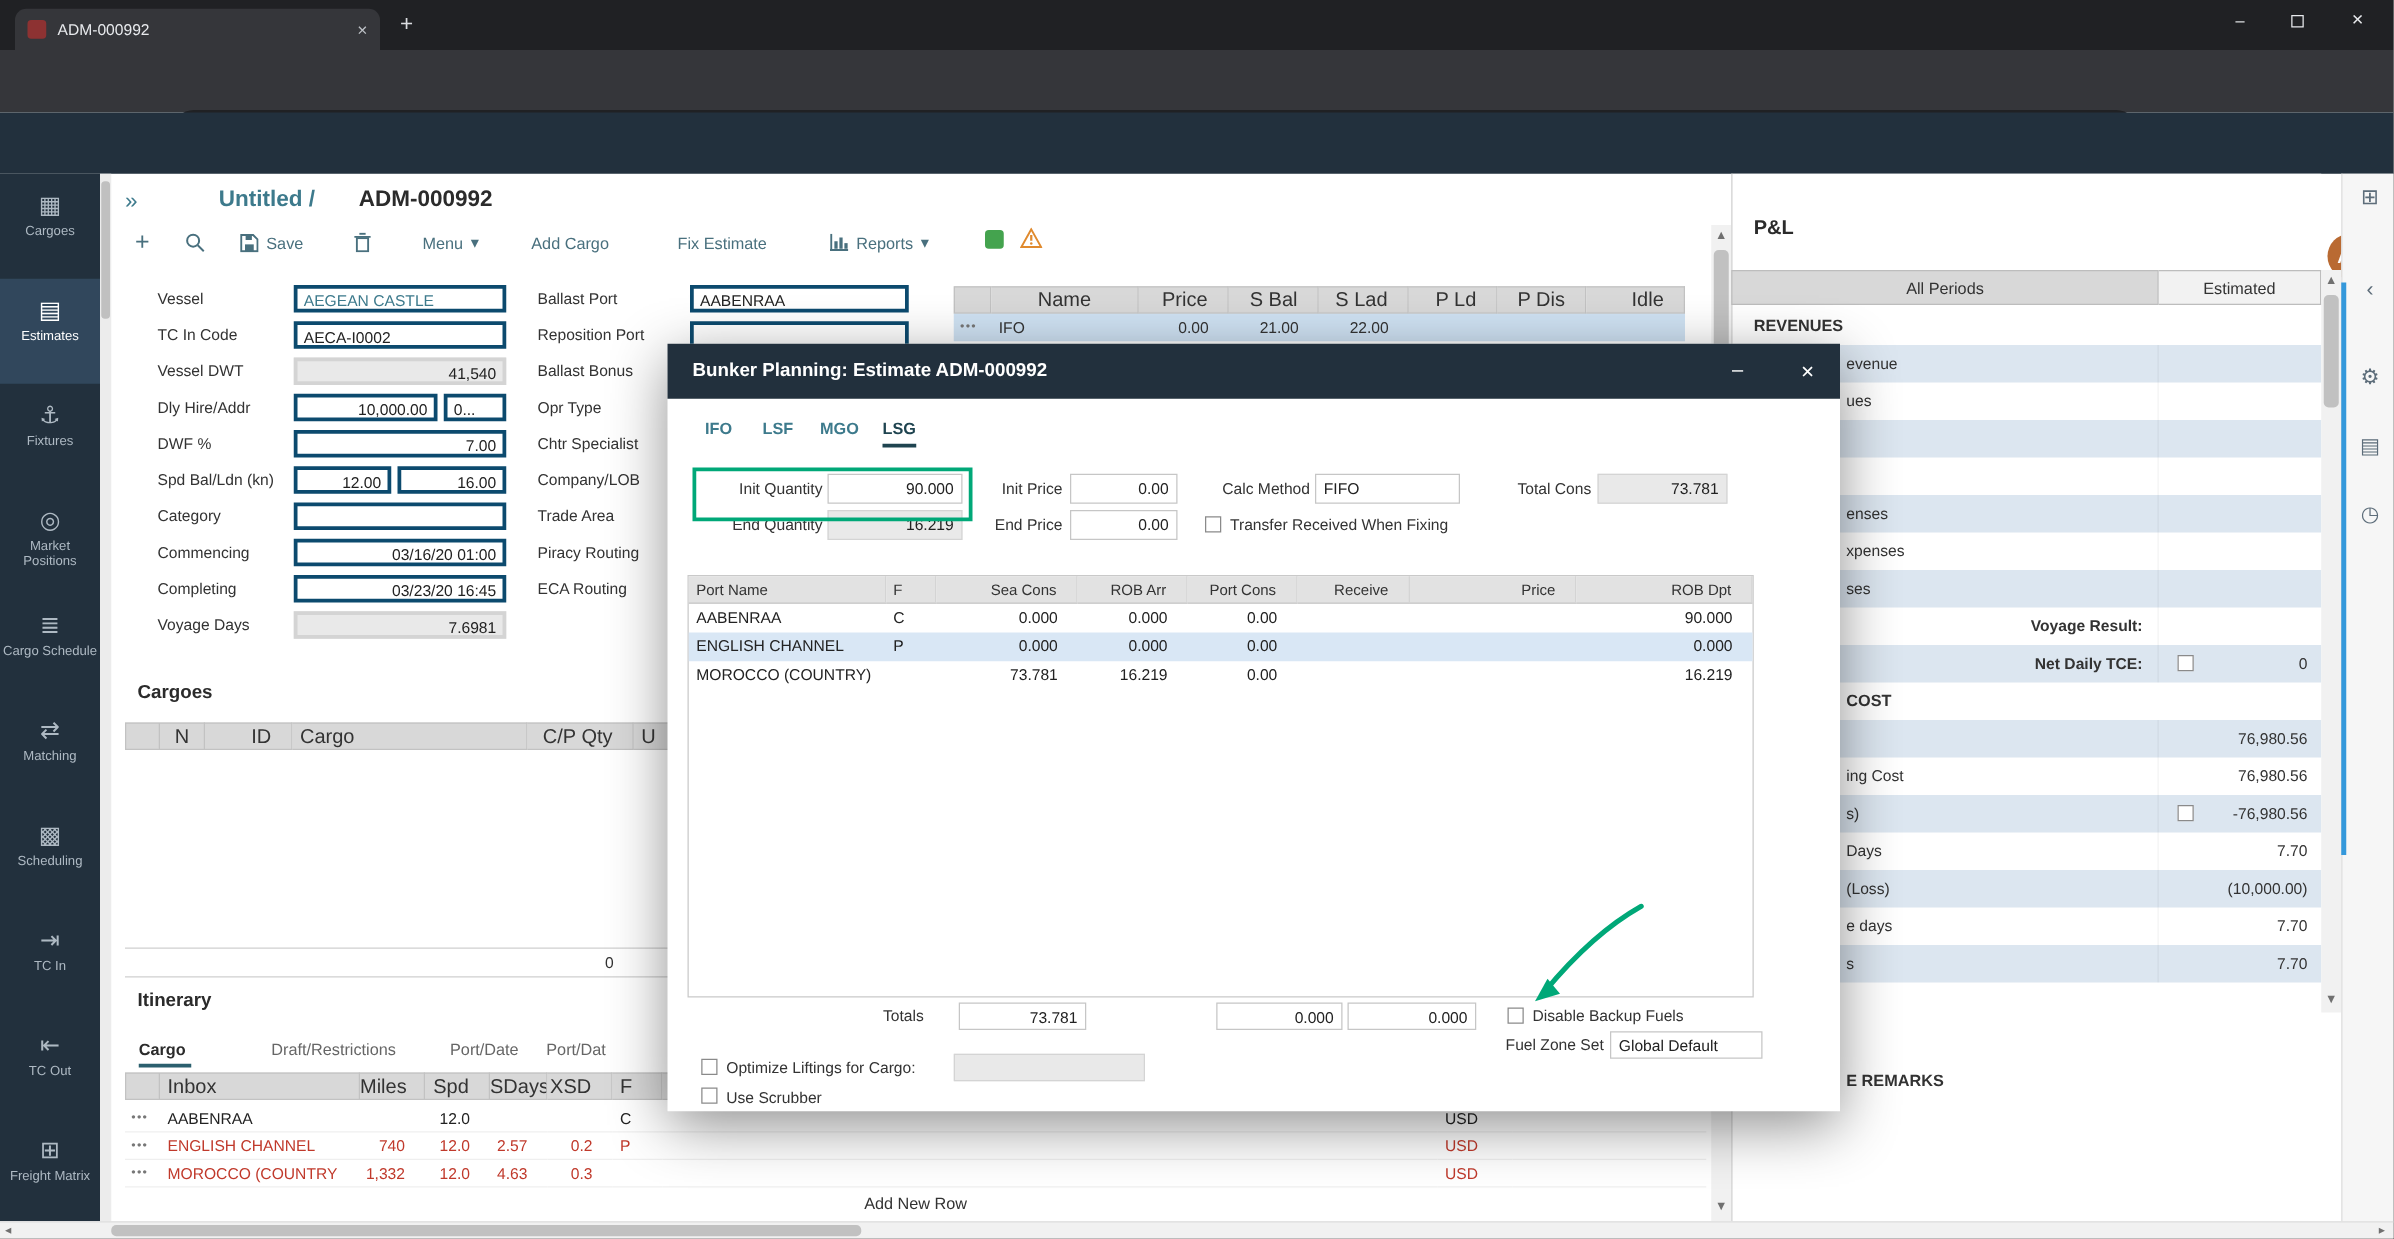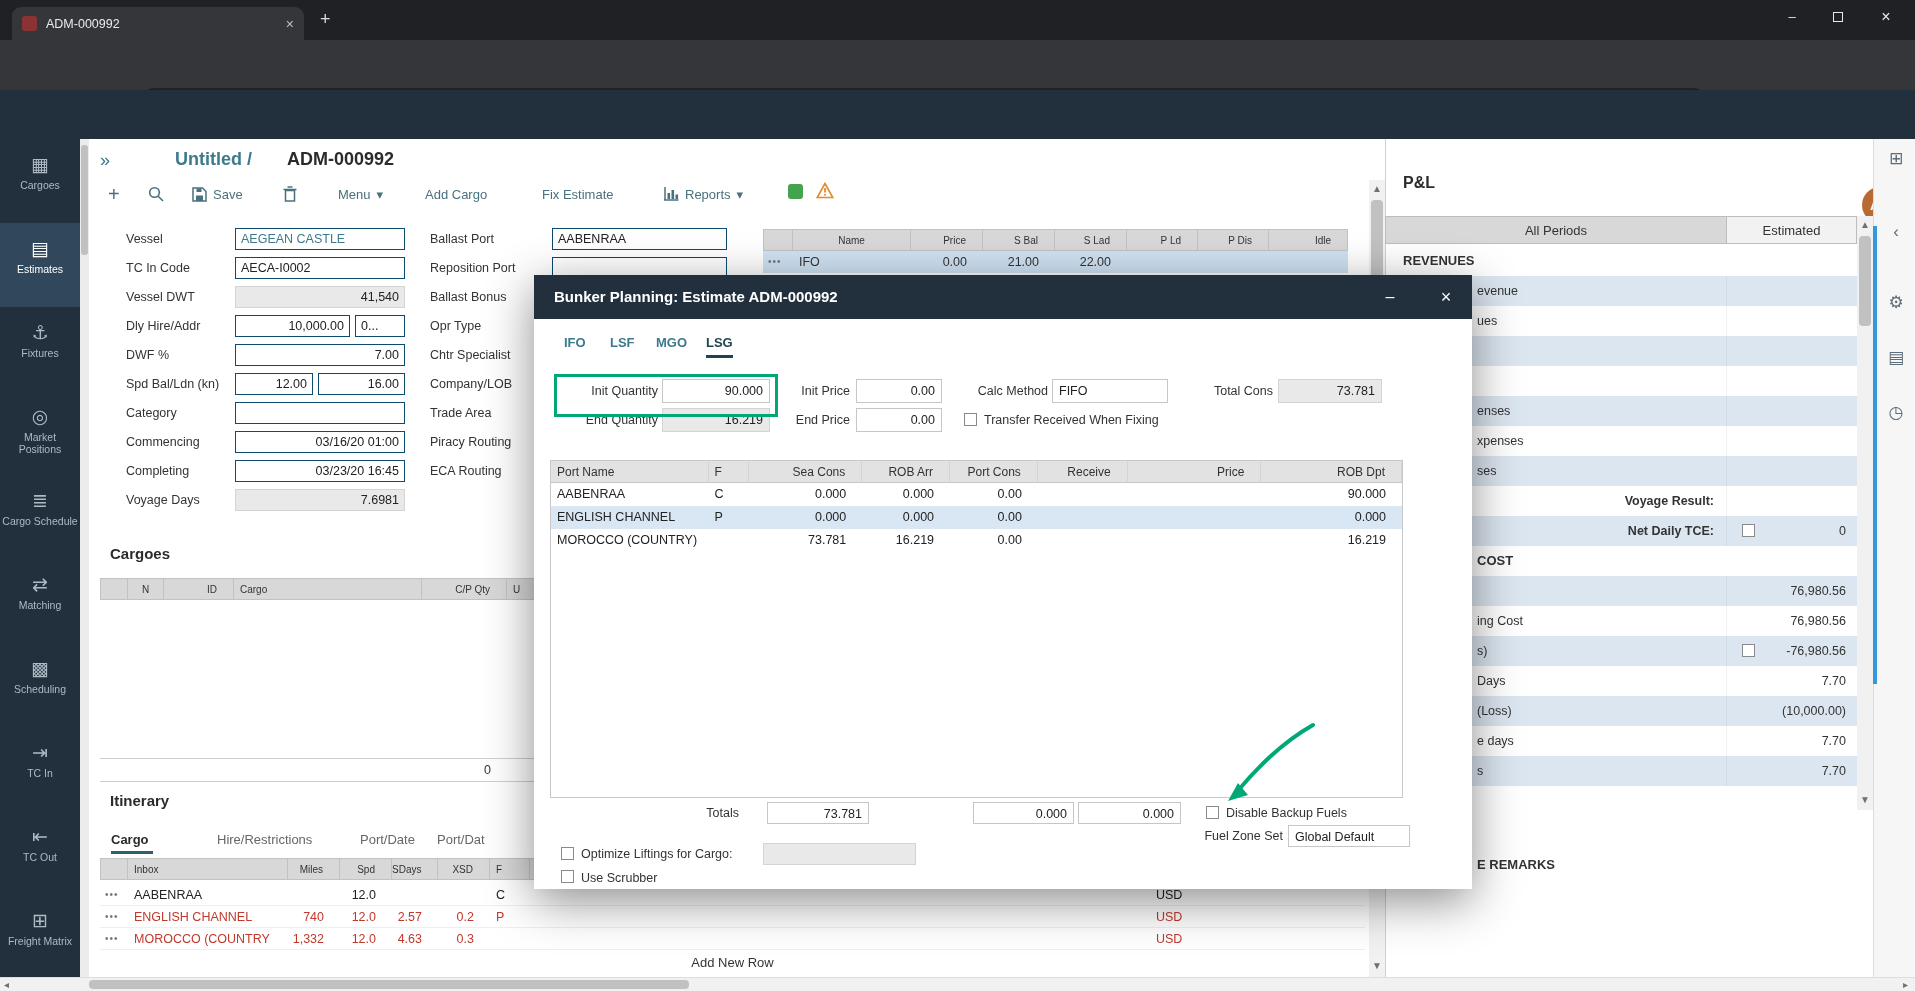--- a/index.html
+++ b/index.html
@@ -36,27 +36,27 @@
   .sb-item{width:80px;height:84px;color:#aeb9c3;text-align:center;box-sizing:border-box;padding-top:16px;cursor:pointer;}
   .sb-item.active{background:#31475c;color:#fff;}
   .sb-icon{font-size:19px;line-height:20px;}
   .sb-label{font-size:10.5px;line-height:12px;margin-top:4px;padding:0 2px;}
   .lscroll{position:absolute;left:80px;top:139px;width:9px;height:838px;background:#ececec;}
   .lthumb{position:absolute;left:81px;top:145px;width:7px;height:110px;background:#c0c0c0;border-radius:3px;}
   
   .bcrumb{position:absolute;top:149px;font-size:18px;font-weight:bold;white-space:nowrap;}
   .tbtn{position:absolute;top:182px;height:24px;display:flex;align-items:center;gap:6px;color:#49707e;font-size:13px;cursor:pointer;white-space:nowrap;}
   .lbl{position:absolute;font-size:12.5px;color:#333;height:22px;line-height:22px;white-space:nowrap;}
-  .fld{position:absolute;height:22px;line-height:20px;box-sizing:border-box;border:1px solid #0c4a6e;background:#fff;
+  .fld{position:absolute;height:22px;line-height:20px;box-sizing:border-box;border:3px solid #0c4a6e;background:#fff;
        font-size:12.5px;color:#222;padding:0 5px;white-space:nowrap;overflow:hidden;}
   .fld.num{text-align:right;}
   .fld.ro{background:#e9e9e9;border-color:#d4d4d4;}
   .fld.link{color:#3d7a8c;}
   .sect{position:absolute;font-size:15px;font-weight:bold;color:#2b2b2b;}
-  .fgrid{position:absolute;display:flex;font-size:10px;color:#333;}
+  .fgrid{position:absolute;display:flex;font-size:16px;color:#333;}
   .fgrid>div{box-sizing:border-box;overflow:hidden;white-space:nowrap;line-height:22px;}
   .ghead>div{background:#d8d8d8;border-top:1px solid #c2c2c2;border-bottom:1px solid #c2c2c2;border-right:1px solid #c2c2c2;}
   .ghead>div:first-child{border-left:1px solid #c2c2c2;}
   .r{text-align:right;padding-right:16px;}
   .l{padding-left:6px;}
   .c{text-align:center;}
   .dots{color:#777;font-size:10px;letter-spacing:1px;padding-left:5px;cursor:pointer;}
   .selrow{background:#cfe2f3;}
   .alert{color:#c0392b;}
   .itrow>div{border-bottom:1px solid #efefef;}
@@ -351,21 +351,21 @@
       <div class="w36"></div>
       <div class="w70"></div>
       <div class="w188"></div>
     <div class="w85 r">0</div>
     <div class="wfill"></div>
   </div>
 
   <div class="sect" style="left:110px;top:792px">Itinerary</div>
   <span class="tabitem on" style="left:111px">Cargo</span>
   <div class="abs" style="left:111px;top:851px;width:42px;height:3px;background:#2b5f6e"></div>
-  <span class="tabitem" style="left:217px">Hire/Restrictions</span>
+  <span class="tabitem" style="left:217px">Draft/Restrictions</span>
   <span class="tabitem" style="left:360px">Port/Date</span>
   <span class="tabitem" style="left:437px">Port/Dat</span>
 
   <div class="fgrid ghead" style="left:100px;top:858px;width:1265px;height:22px">
     <div class="w28"></div>
     <div class="w160 l">Inbox</div>
     <div class="w52 r">Miles</div>
     <div class="w52 r">Spd</div>
     <div class="w46 r">SDays</div>
     <div class="w52 r">XSD</div>

